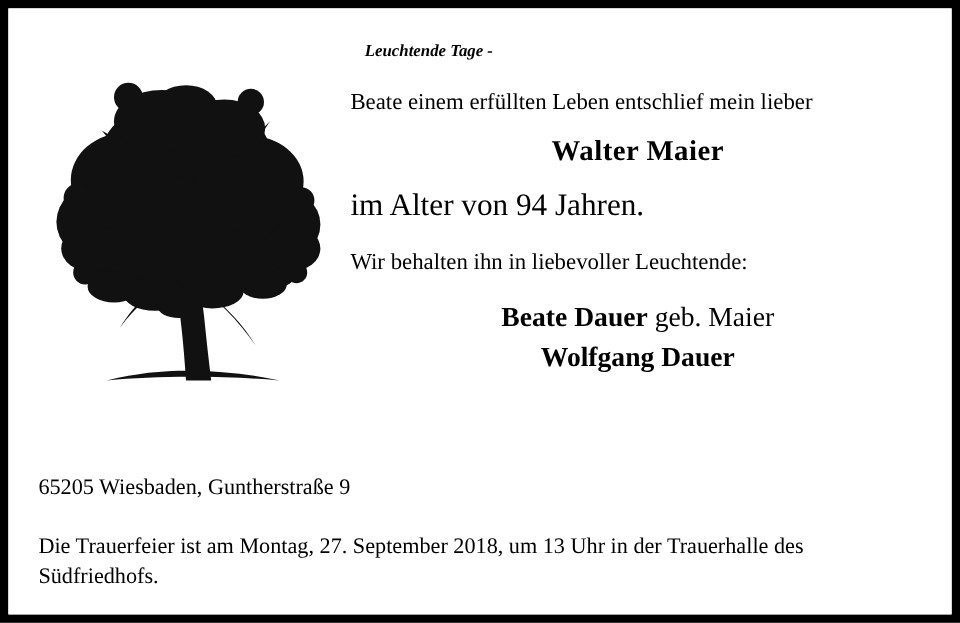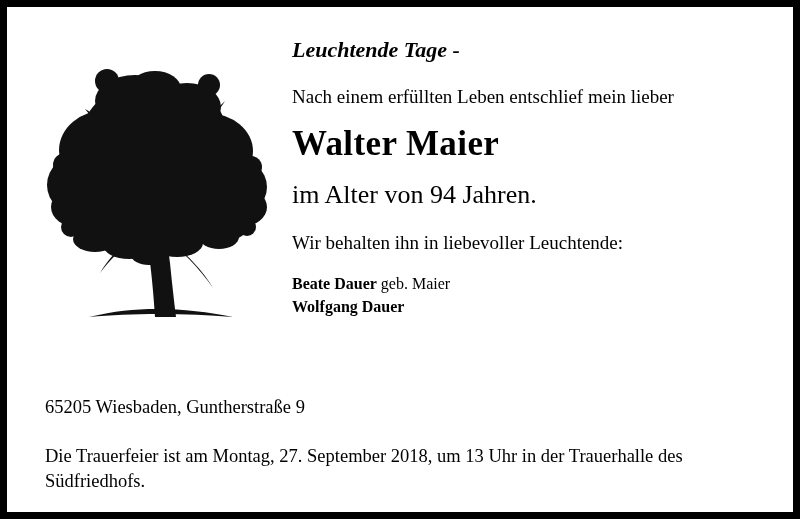--- a/index.html
+++ b/index.html
@@ -47,61 +47,63 @@
     display: block;
   }
   .text-col {
     flex: 1 1 auto;
     padding-left: 8px;
     padding-top: 10px;
   }
   .verse {
     font-style: italic;
     font-weight: bold;
-    font-size: 22px;
+    font-size: 14px;
     line-height: 1.32;
-    margin: 0 0 20px 0;
+    margin: 0 0 20px 12px;
   }
   .verse div {
     white-space: pre;
   }
   .intro {
     font-size: 19px;
     line-height: 1.35;
     margin: 0 0 14px 0;
   }
   .intro div {
     white-space: nowrap;
   }
   .name {
-    font-size: 35px;
+    font-size: 24px;
     font-weight: bold;
+    text-align: center;
     margin: 14px 0 16px 0;
     letter-spacing: 0.4px;
   }
   .age {
     font-size: 26px;
     margin: 0 0 22px 0;
   }
   .memory {
     font-size: 19px;
     margin: 0 0 18px 0;
   }
   .survivors {
-    font-size: 16px;
+    font-size: 23px;
     line-height: 1.45;
     margin: 0;
+    text-align: center;
   }
   .survivors .bold {
     font-weight: bold;
   }
   .bottom-section {
     padding: 0 22px;
     position: absolute;
-    left: 16px;
+    left: 3px;
     right: 0;
     top: 390px;
   }
   .address {
     font-size: 18.5px;
     margin: 0 0 26px 0;
   }
   .ceremony {
     font-size: 18.5px;
     line-height: 1.35;
@@ -167,21 +169,21 @@
         </svg>
       </div>
 
       <div class="text-col">
 
         <div class="verse">
           <div>Leuchtende Tage -</div>
         </div>
 
         <div class="intro">
-          <div>Nach einem erfüllten Leben entschlief mein lieber</div>
+          <div>Beate einem erfüllten Leben entschlief mein lieber</div>
         </div>
 
         <div class="name">Walter Maier</div>
 
         <div class="age">im Alter von 94 Jahren.</div>
 
         <div class="memory">Wir behalten ihn in liebevoller Leuchtende:</div>
 
         <div class="survivors">
           <div>

